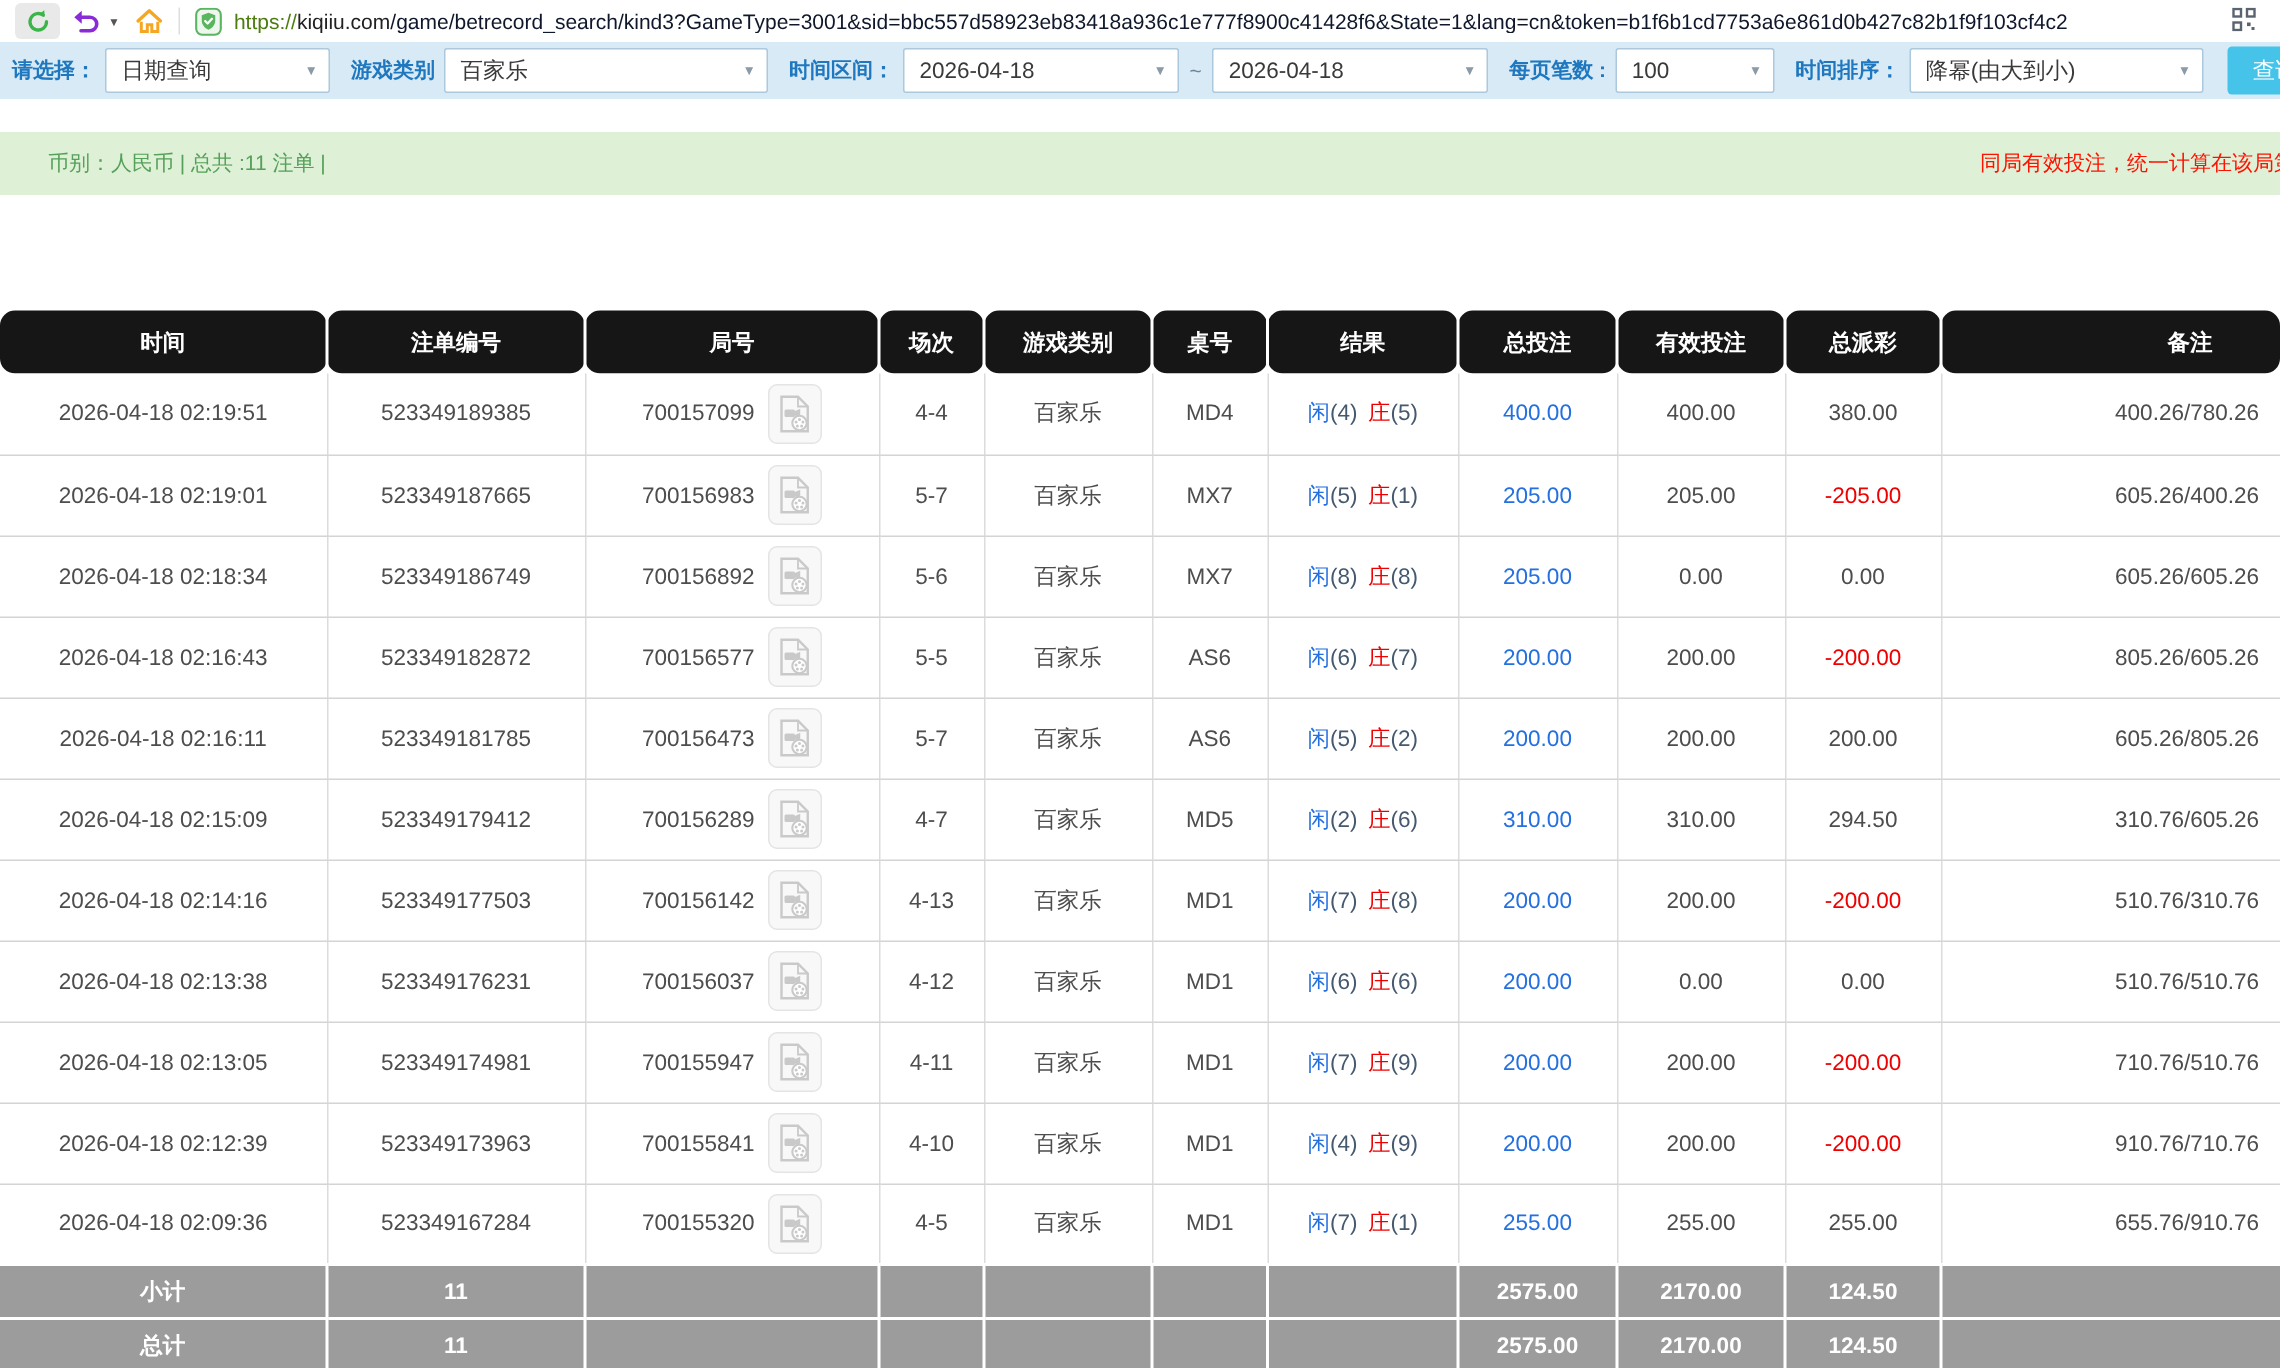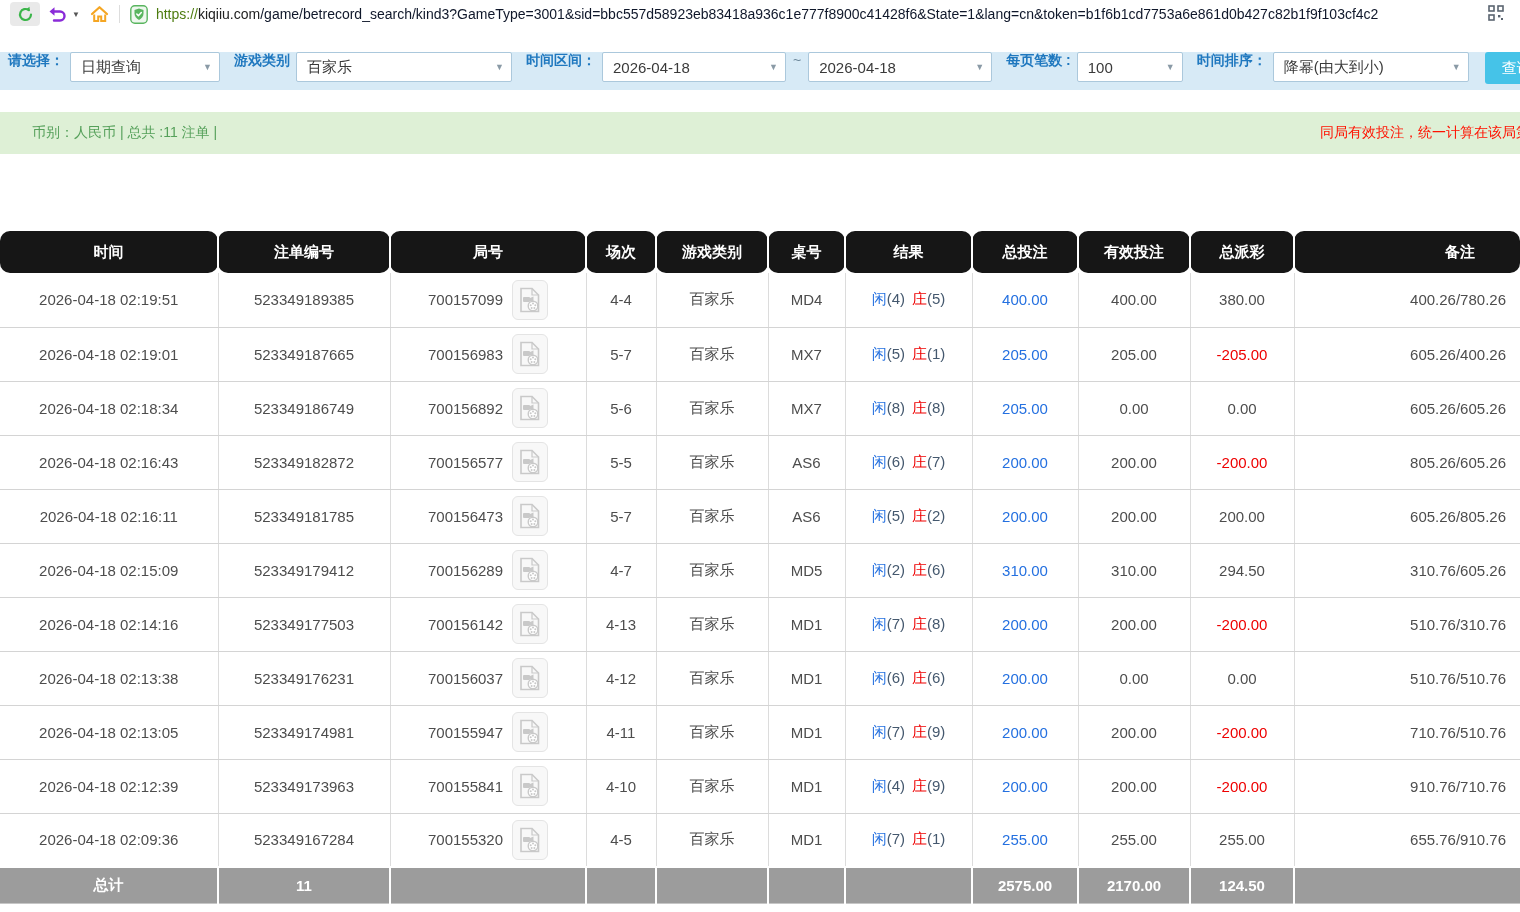--- a/index.html
+++ b/index.html
@@ -18,22 +18,22 @@
   .chrome-sep { width:1px; height:18px; background:#ddd; margin-right:10px; }
   .urlbar { display:flex; align-items:center; flex:1; overflow:hidden; white-space:nowrap; }
   .shield { margin-right:8px; flex-shrink:0; }
   .url-text { font-size:14px; white-space:nowrap; overflow:hidden; }
   .url-scheme { color:#4d7c0f;margin-top:46px; }
   .url-domain { color:#222;margin-top:16px; }
   .url-path { color:#0f172a; }
   .qr-wrap { position:absolute; right:16px; top:5px; }
 
   
-  .filterbar { height:38px; background:#d7eaf6; display:flex; 
-    padding-left:8px; overflow:hidden; width:1520px;margin-top:24px; }
+  .filterbar { height:38px; background:#d7eaf6; display:flex; align-items:center;
+    padding-left:8px; overflow:hidden; width:1520px; }
   .f-label { color:#1f78bf; font-weight:bold; font-size:14px; white-space:nowrap;
     margin-right:6px; flex-shrink:0; }
   .sel { height:30px; background:#fff; border:1px solid #abc8dc; border-radius:2px;
     display:flex; align-items:center; justify-content:space-between;
     padding:0 7px 0 10px; font-size:15px; color:#3a3a3a; flex-shrink:0; cursor:pointer; }
   .sel .sel-arrow { color:#8a9aa6; font-size:9px; margin-left:6px; }
   .tilde { color:#6b8699; font-size:14px; margin:0 7px; flex-shrink:0; }
   .search-btn { height:32px; min-width:64px; background:#45c3e8; color:#fff;
     border:none; border-radius:3px; font-size:15px; margin-left:16px;
     flex-shrink:0; cursor:pointer; }
@@ -537,26 +537,39 @@
     <td>MD1</td>
     <td class="result"><span class="player">闲</span><span class="rnum">(7)</span><span class="banker">庄</span><span class="rnum">(1)</span></td>
     <td class="blue">255.00</td>
     <td>255.00</td>
     <td class="payout">255.00</td>
     <td>655.76/910.76</td>
   </tr>
 </tbody>
   <tfoot>
     <tr>
-      <td>总计</td>
+      <td>小计</td>
       <td>11</td>
       <td></td>
         <td></td>
       <td></td>
         <td></td>
       <td></td>
       <td>2575.00</td>
       <td>2170.00</td>
       <td>124.50</td>
       <td></td>
     </tr>
+    <tr>
+      <td>总计</td>
+      <td>11</td>
+      <td></td>
+        <td></td>
+      <td></td>
+        <td></td>
+      <td></td>
+      <td>2575.00</td>
+      <td>2170.00</td>
+      <td>124.50</td>
+      <td></td>
+    </tr>
   </tfoot>
 </table>
 
 </body></html>

